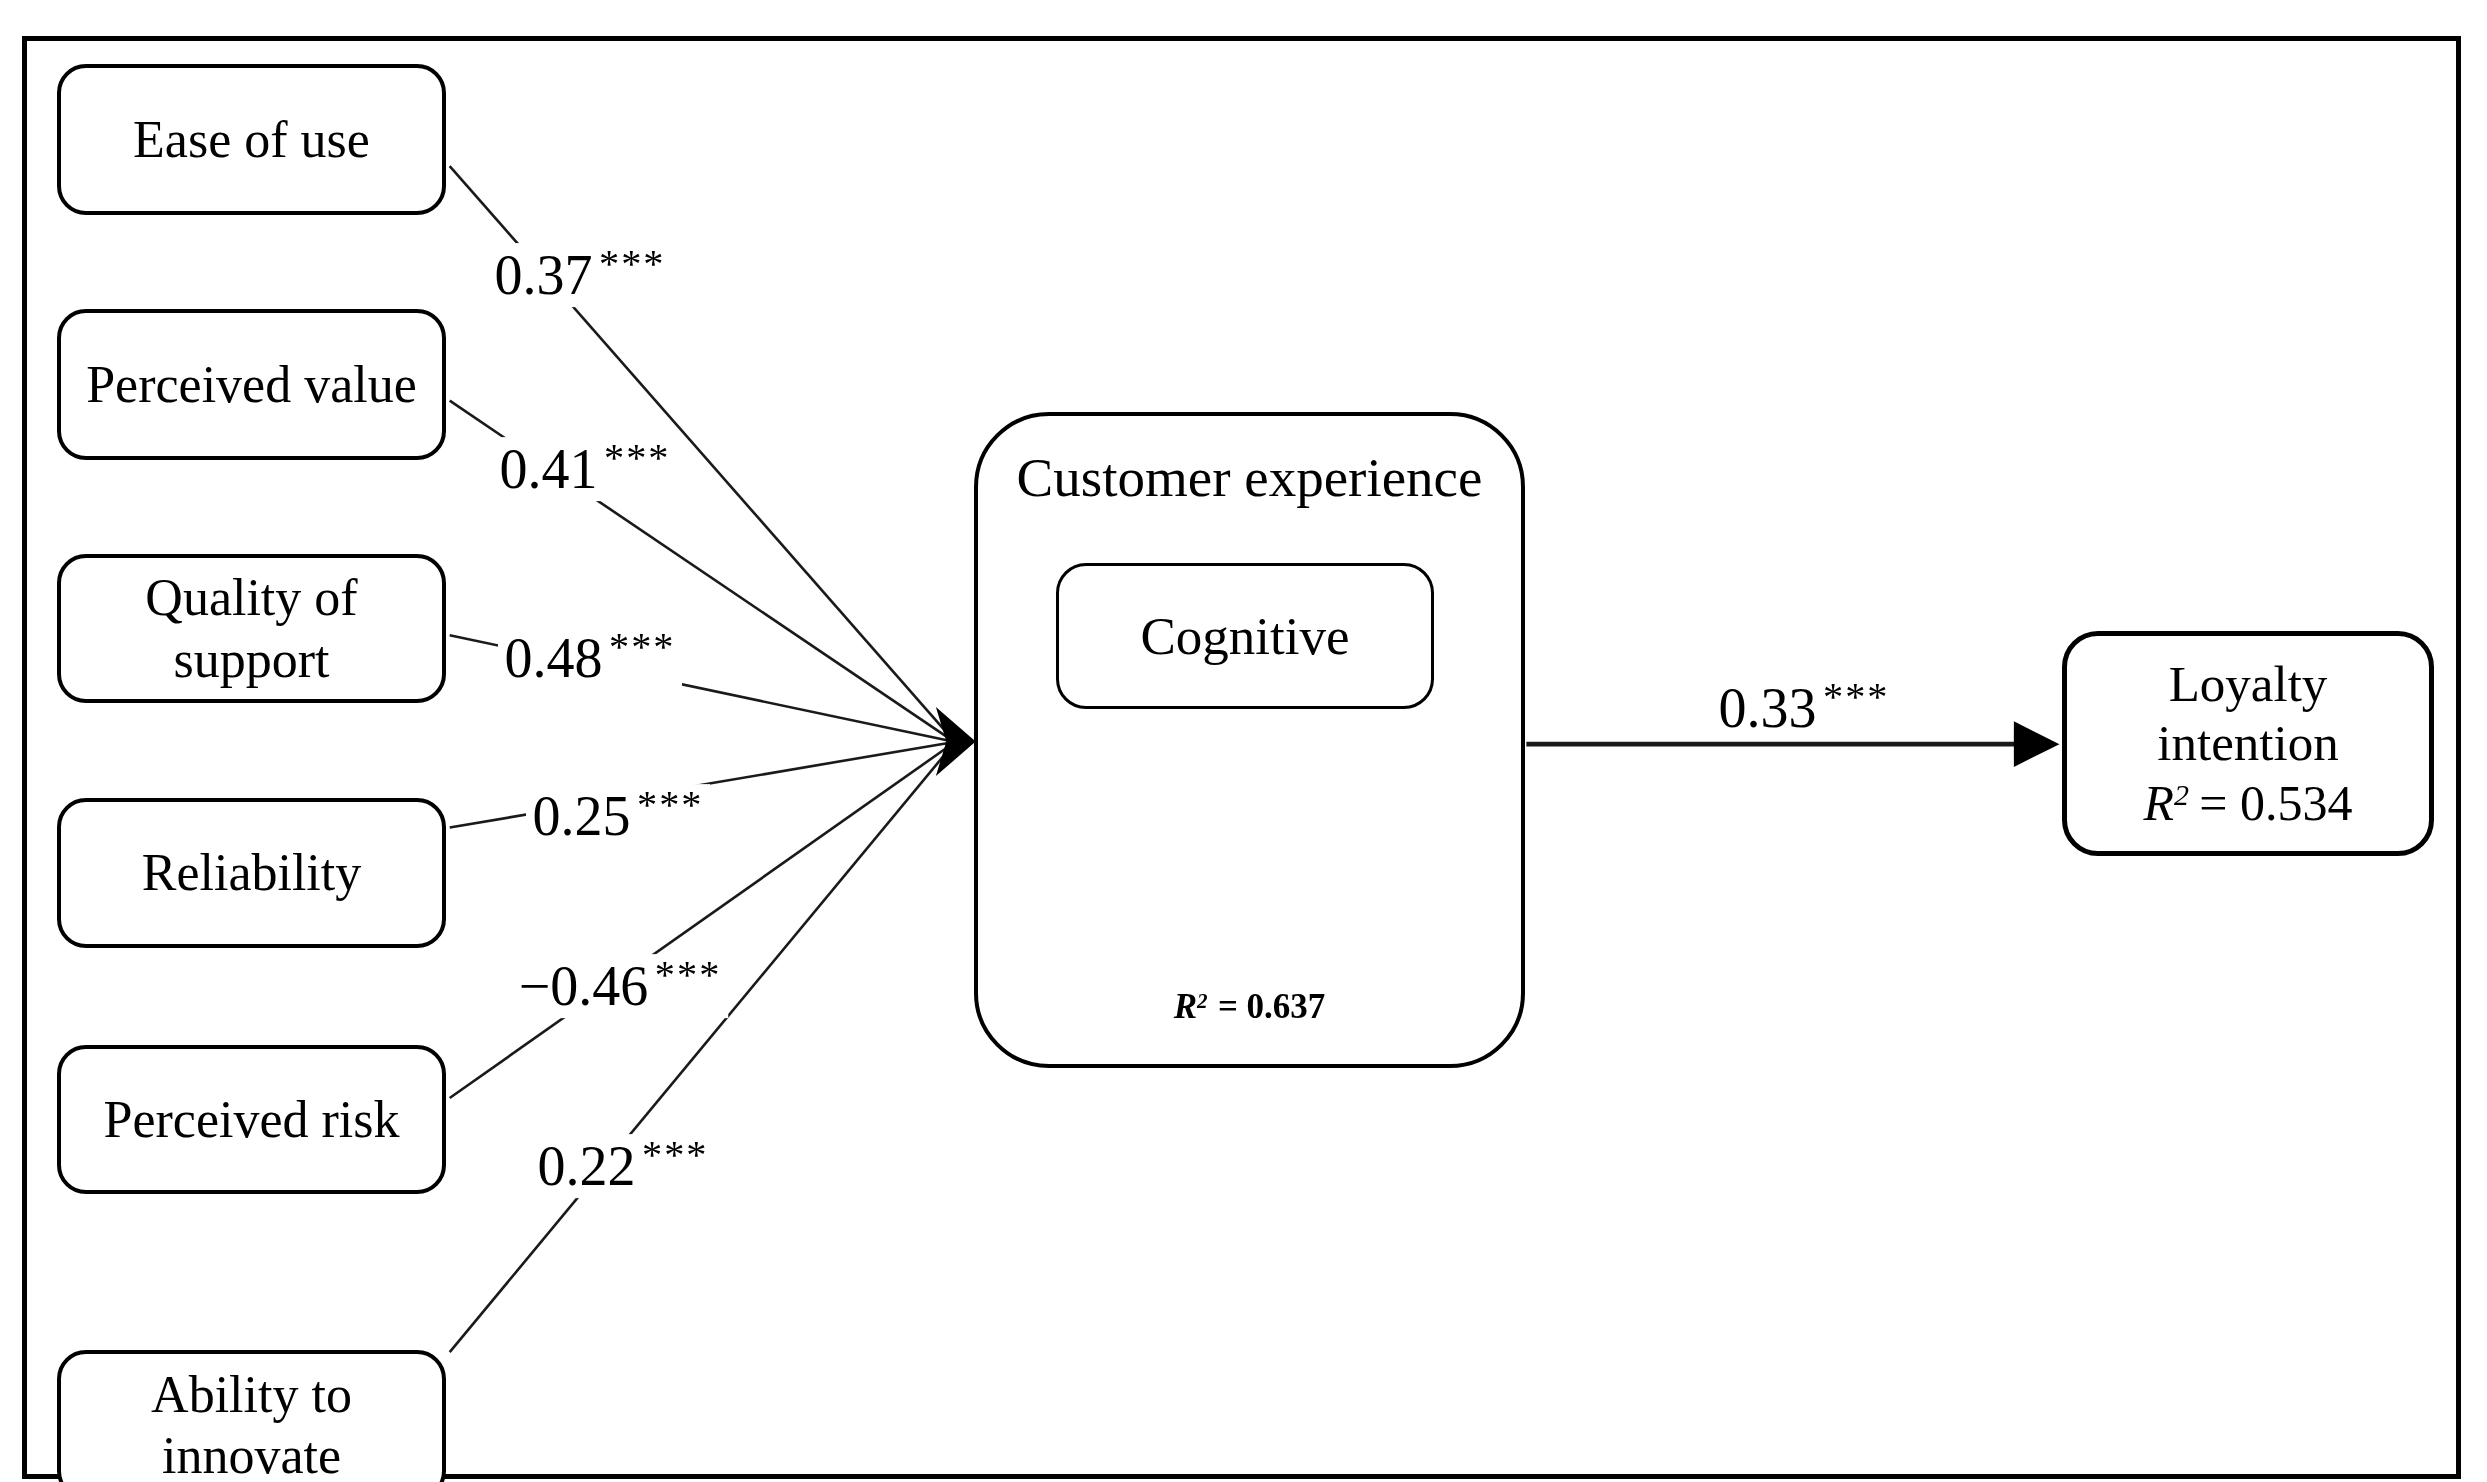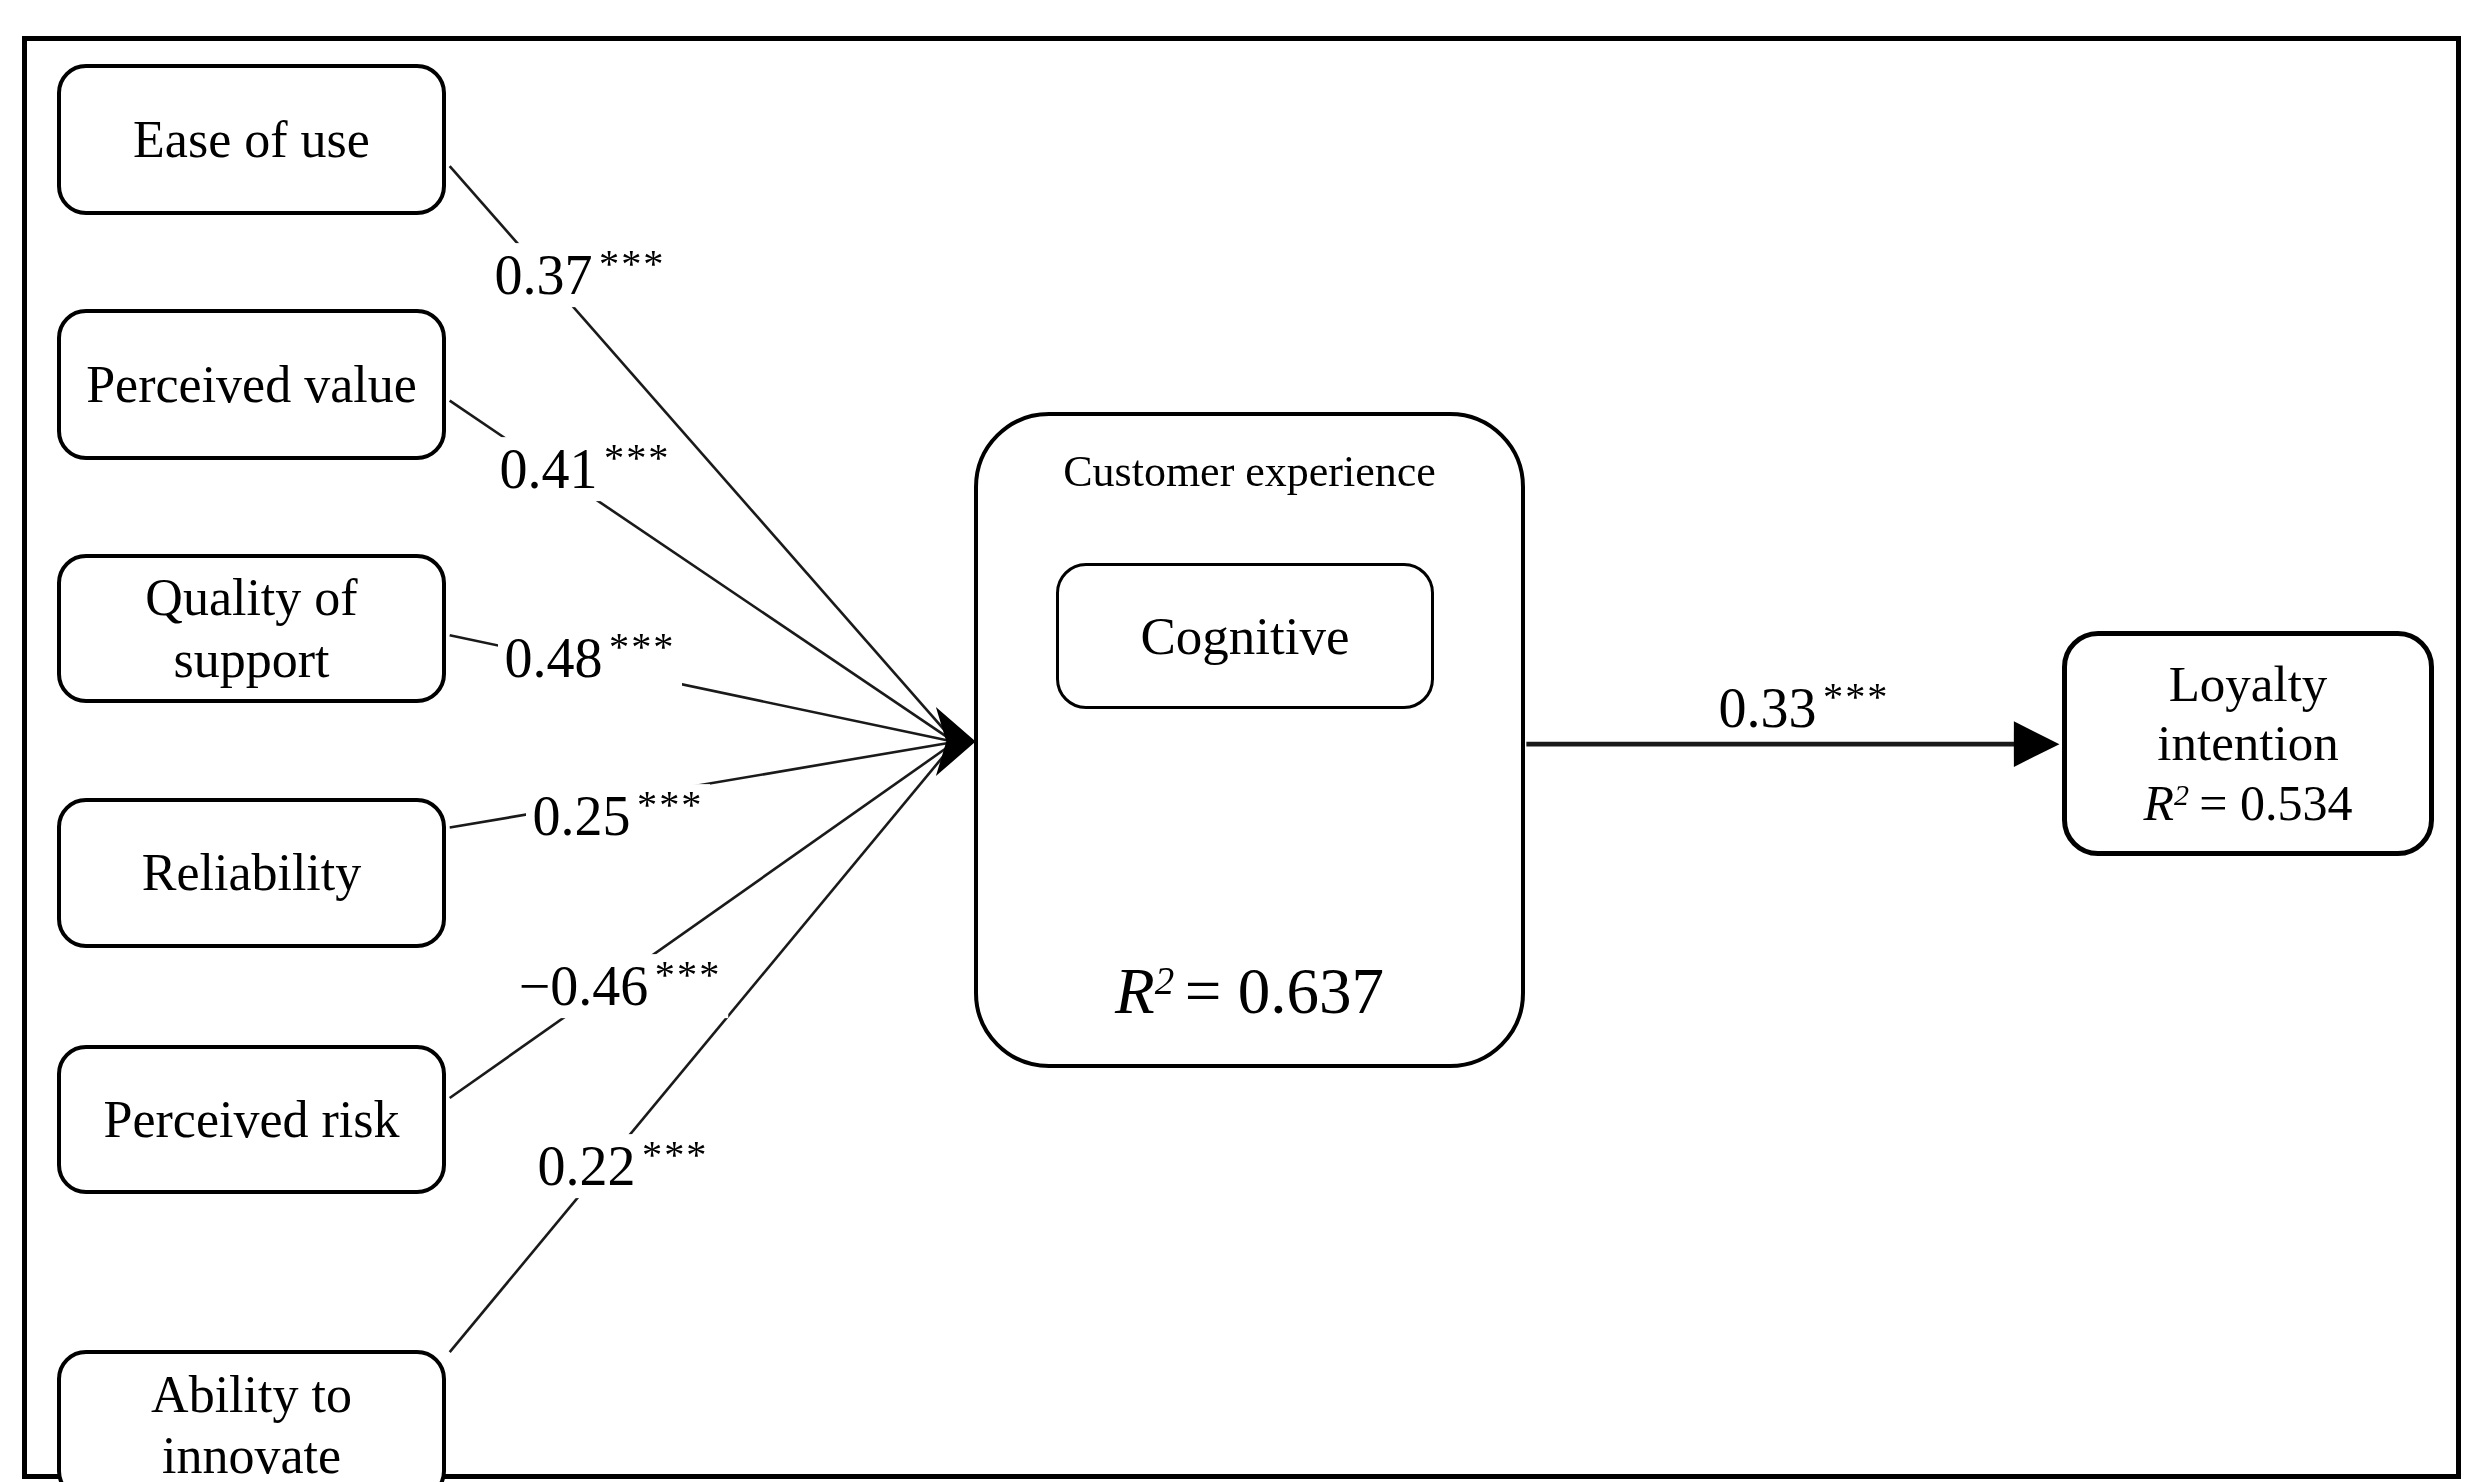--- a/index.html
+++ b/index.html
@@ -68,21 +68,21 @@
     border: 4.6px solid #000000;
     border-radius: 75px;
     background: #ffffff;
   }
   .mediator-title {
     position: absolute;
     left: 0;
     top: 34px;
     width: 100%;
     text-align: center;
-    font-size: 44px;
+    font-size: 55px;
     line-height: 1;
   }
   .sub-node {
     position: absolute;
     box-sizing: border-box;
     background: #ffffff;
     border: 3.9px solid #000000;
     border-radius: 30px;
     display: flex;
     align-items: center;
@@ -91,22 +91,23 @@
     font-size: 53px;
   }
   .cognitive { left: 78px; top: 147px; width: 378px; height: 146px; }
   .affective { left: 78px; top: 394px; width: 378px; height: 154px; }
   .rsq-line {
     position: absolute;
     left: 0;
     bottom: 40px;
     width: 100%;
     text-align: center;
-    font-size: 65px;
+    font-size: 35px;
     line-height: 1;
+    font-weight: bold;
   }
   .rsq-sym { font-style: italic; }
   .rsq-sup {
     font-style: italic;
     font-size: 0.6em;
     position: relative;
     top: -0.5em;
     line-height: 0;
   }
   .rsq-val { margin-left: 10.4px; }

